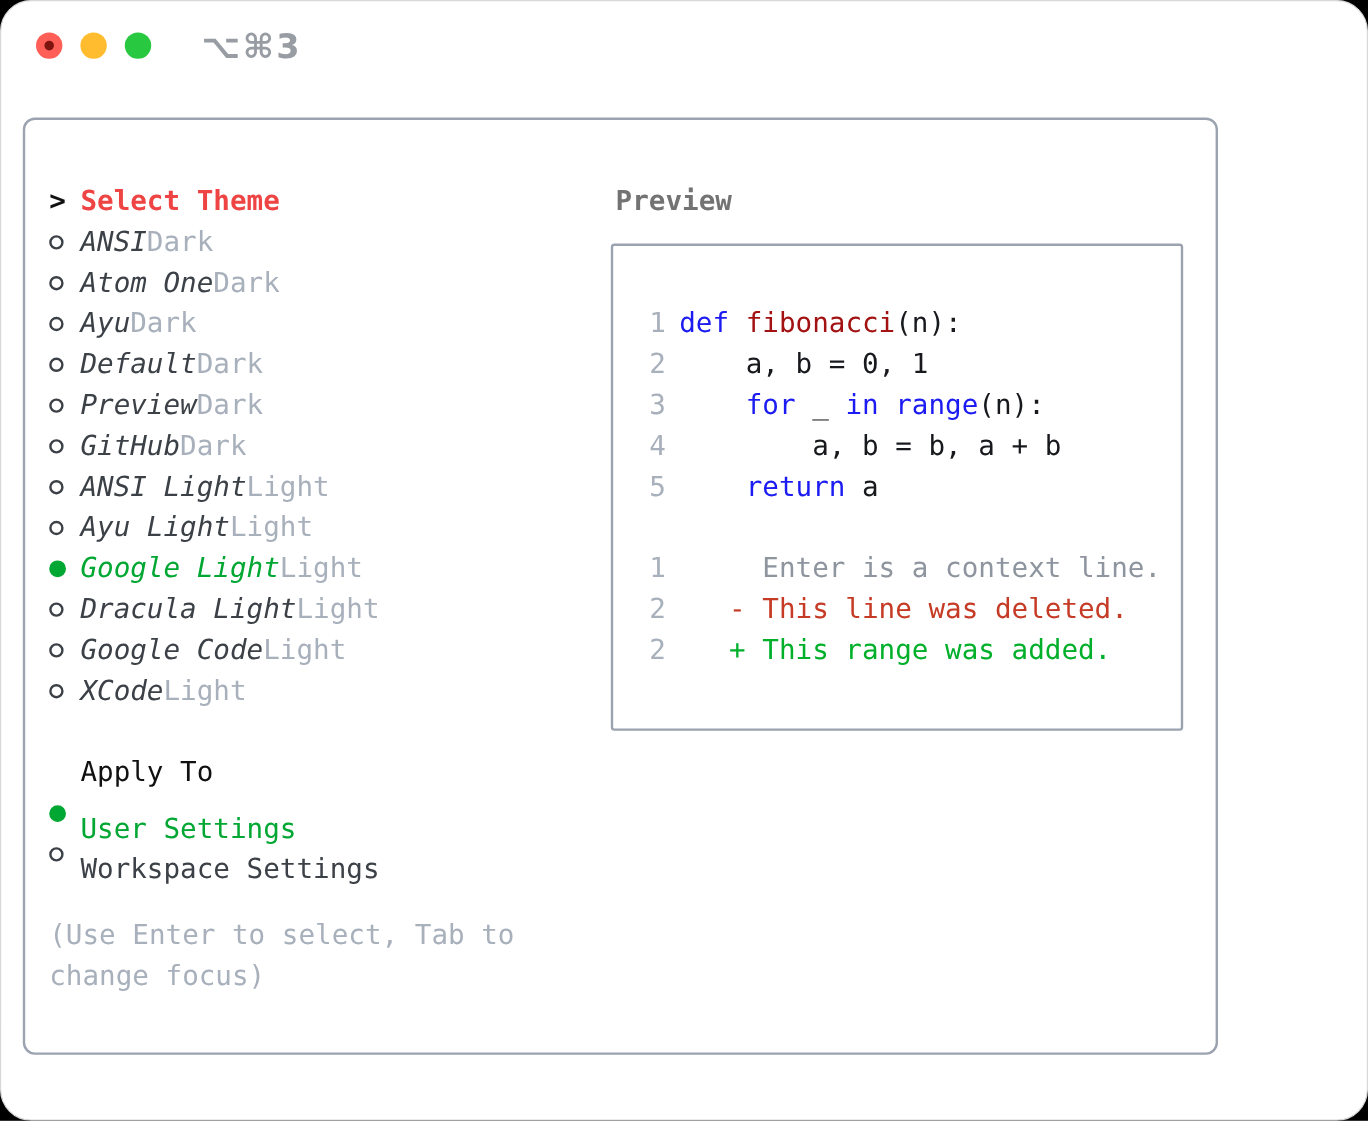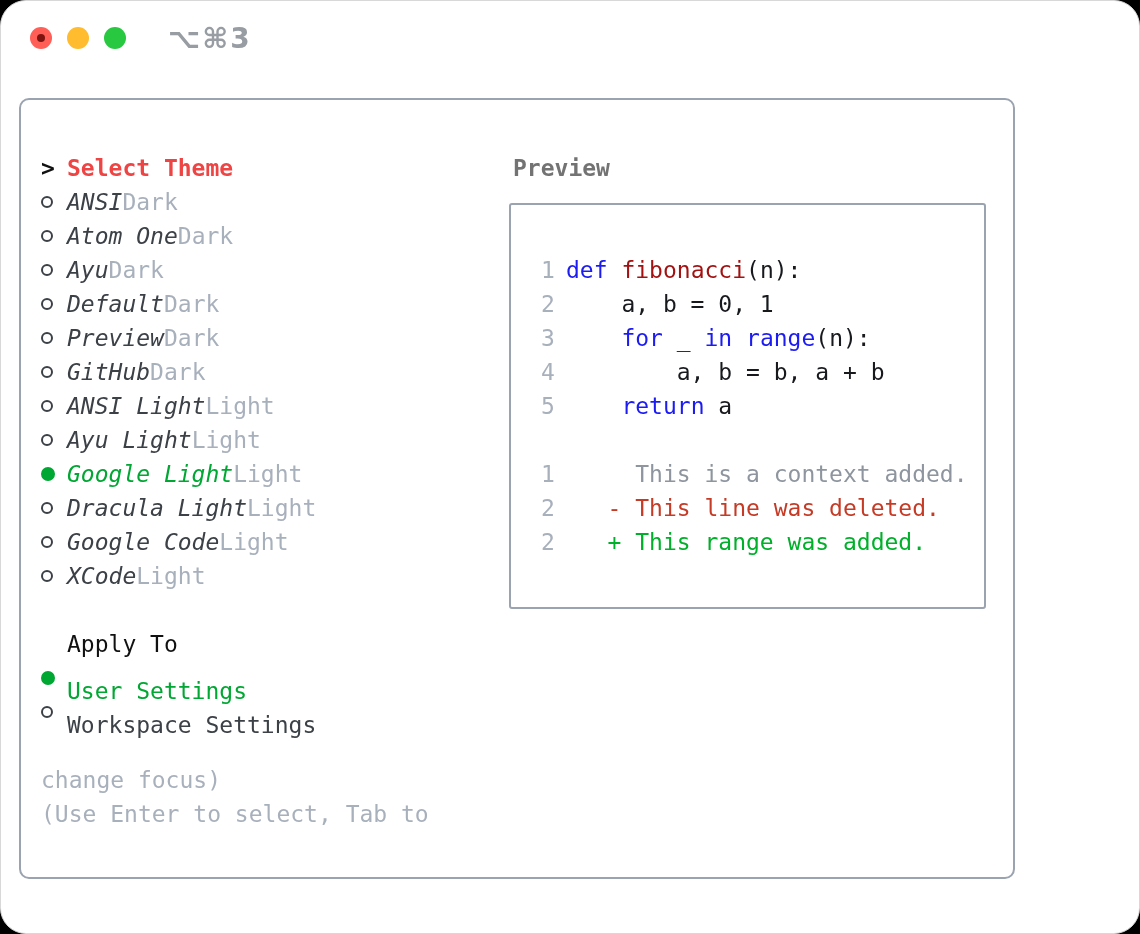--- a/index.html
+++ b/index.html
@@ -110,34 +110,34 @@
         <span class="subhdr">Apply To</span>
       </div>
 
       <div id="apply-items">
           <div class="row"><span class="marker"><span class="circle sel"></span></span><span class="opt-label sel">User Settings</span></div>
           <div class="row"><span class="marker"><span class="circle"></span></span><span class="opt-label">Workspace Settings</span></div>
         </div>
 
       <div class="row"></div>
 
+      <div class="row help">(Use Enter to select, Tab to</div>
       <div class="row help">change focus)</div>
-      <div class="row help">(Use Enter to select, Tab to</div>
     </div>
 
     <div class="preview-title">Preview</div>
 
     <div class="preview-box">
       <div id="code-lines">
           <div class="cline"><span class="ln">1</span><span class="code"><span class="c-kw">def</span><span class="c-plain"> </span><span class="c-fn">fibonacci</span><span class="c-plain">(n):</span></span></div>
           <div class="cline"><span class="ln">2</span><span class="code"><span class="c-plain">    a, b = 0, 1</span></span></div>
           <div class="cline"><span class="ln">3</span><span class="code"><span class="c-plain">    </span><span class="c-kw">for</span><span class="c-plain"> _ </span><span class="c-kw">in</span><span class="c-plain"> </span><span class="c-kw">range</span><span class="c-plain">(n):</span></span></div>
           <div class="cline"><span class="ln">4</span><span class="code"><span class="c-plain">        a, b = b, a + b</span></span></div>
           <div class="cline"><span class="ln">5</span><span class="code"><span class="c-plain">    </span><span class="c-kw">return</span><span class="c-plain"> a</span></span></div>
           <div class="cline"><span class="ln"></span><span class="code"></span></div>
-          <div class="cline"><span class="ln">1</span><span class="code"><span class="c-ctx">     This is a context added.</span></span></div>
+          <div class="cline"><span class="ln">1</span><span class="code"><span class="c-ctx">     Enter is a context line.</span></span></div>
           <div class="cline"><span class="ln">2</span><span class="code"><span class="c-del">   - This line was deleted.</span></span></div>
           <div class="cline"><span class="ln">2</span><span class="code"><span class="c-add">   + This range was added.</span></span></div>
         </div>
     </div>
 
   </div>
 </div>
 
 </body></html>

